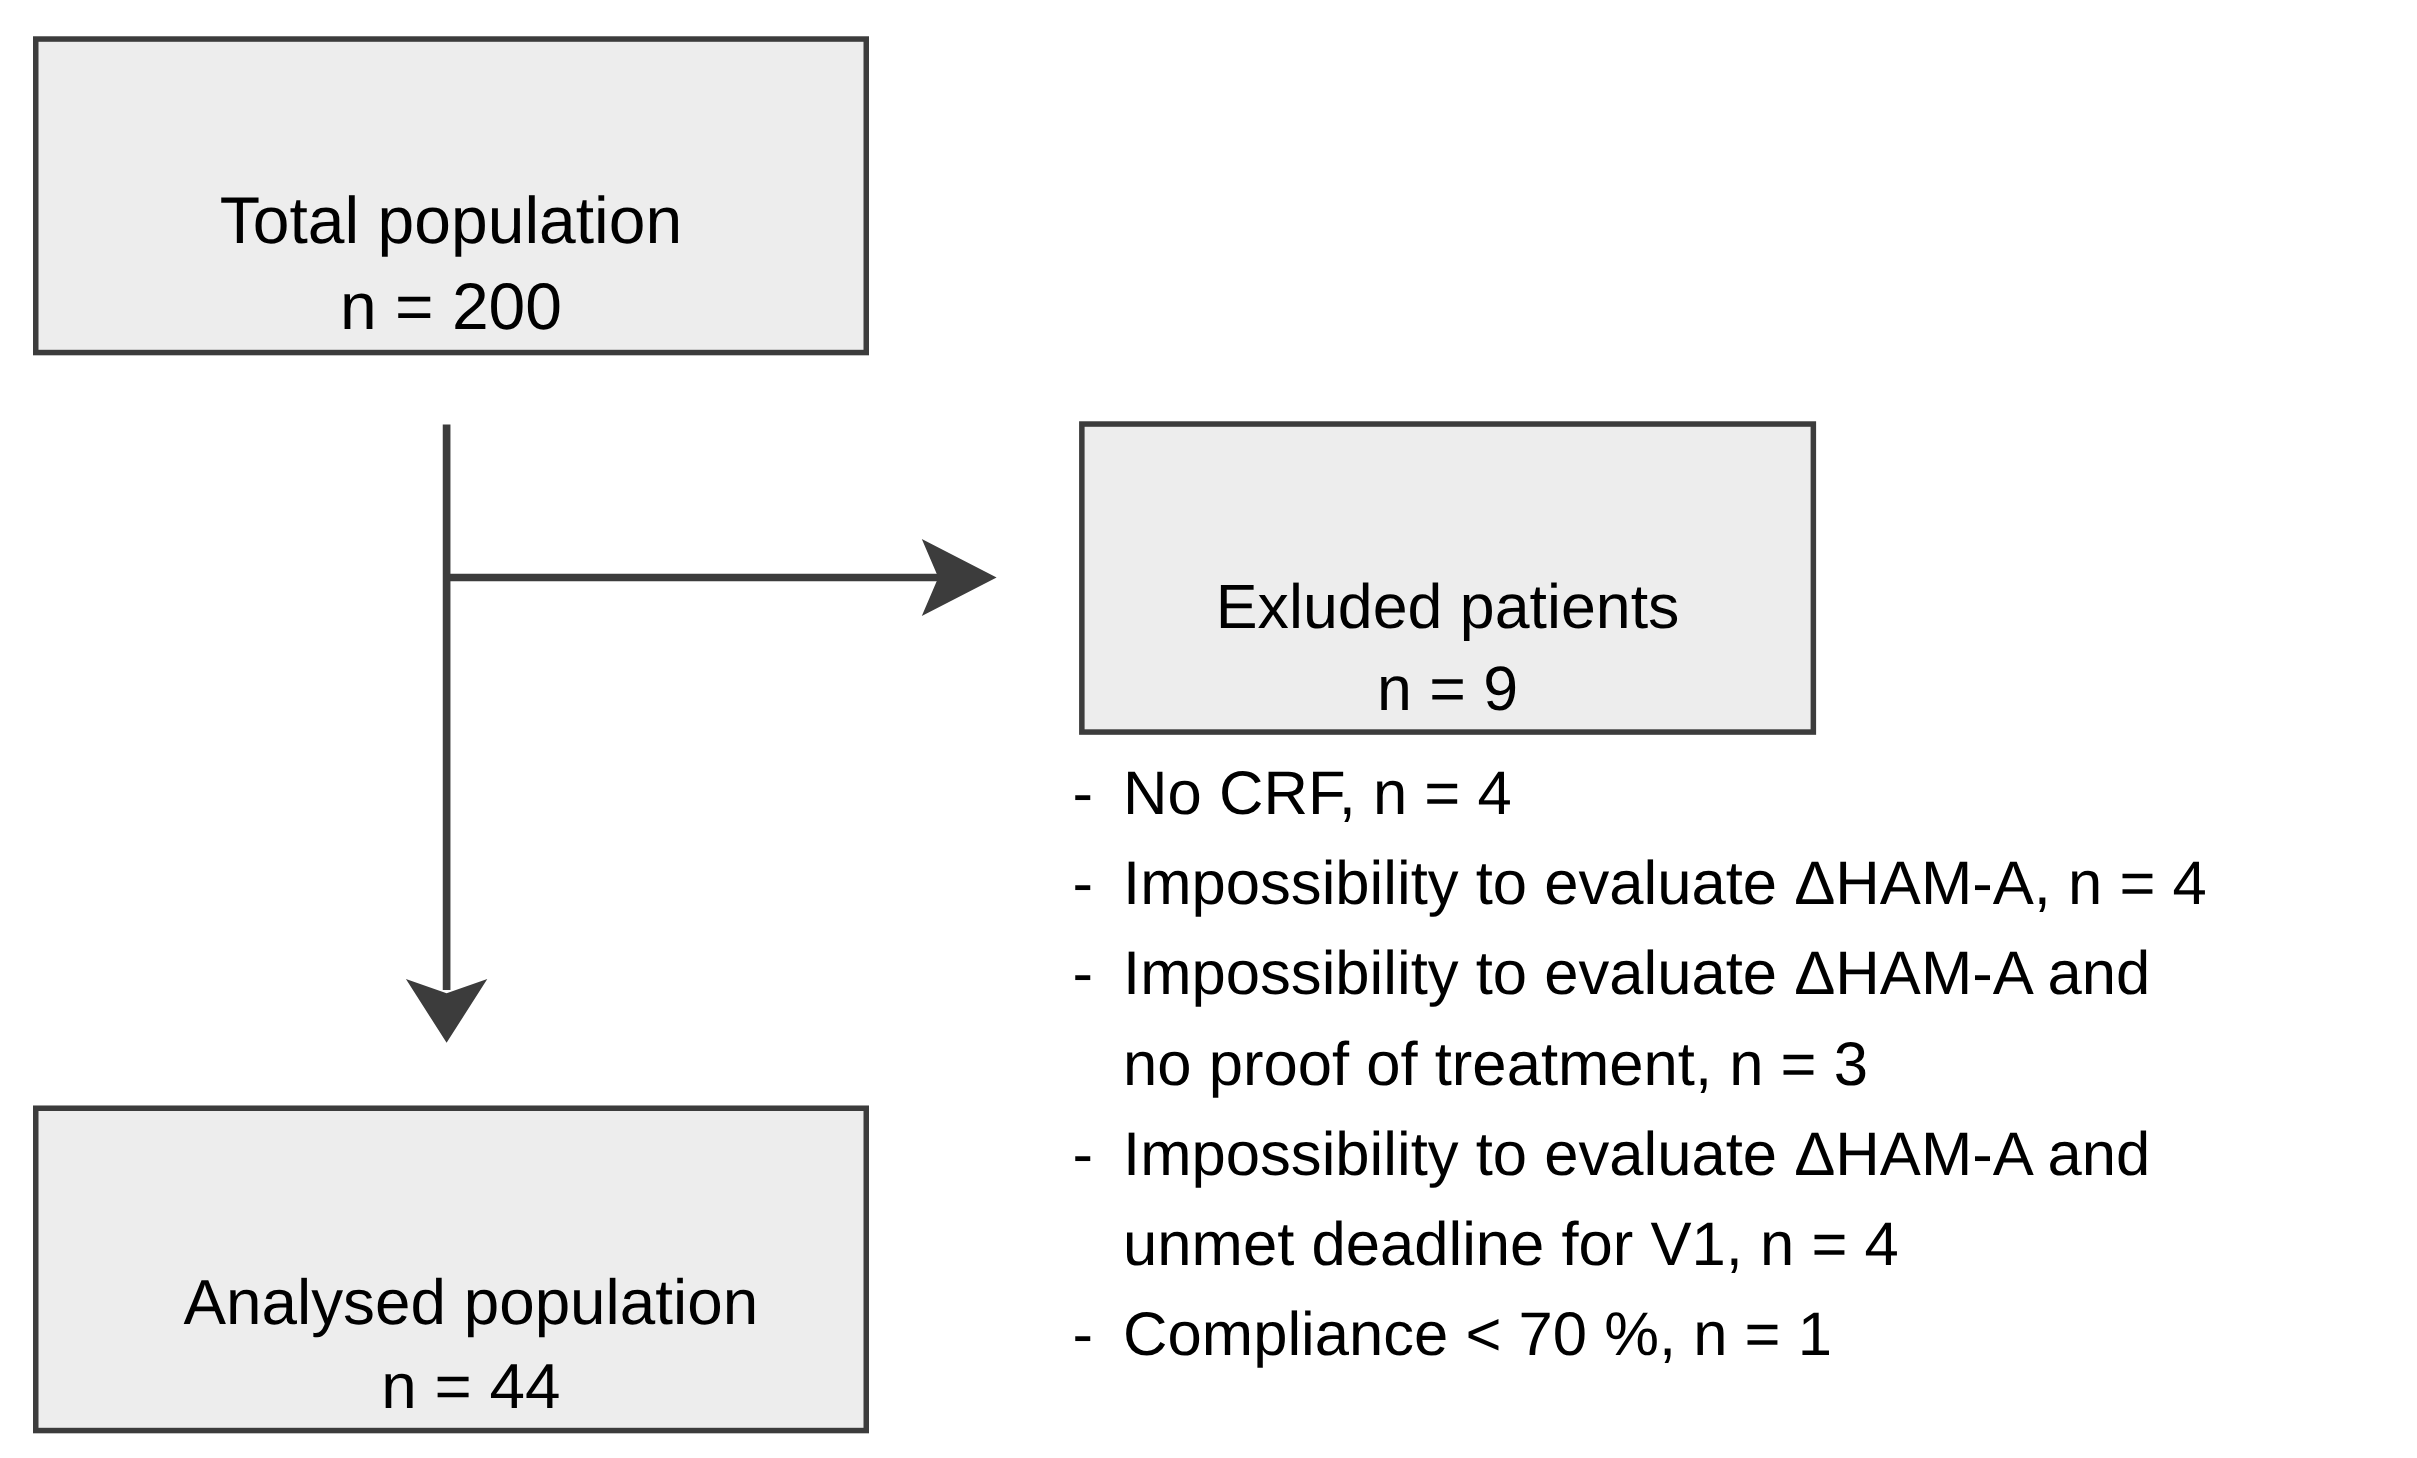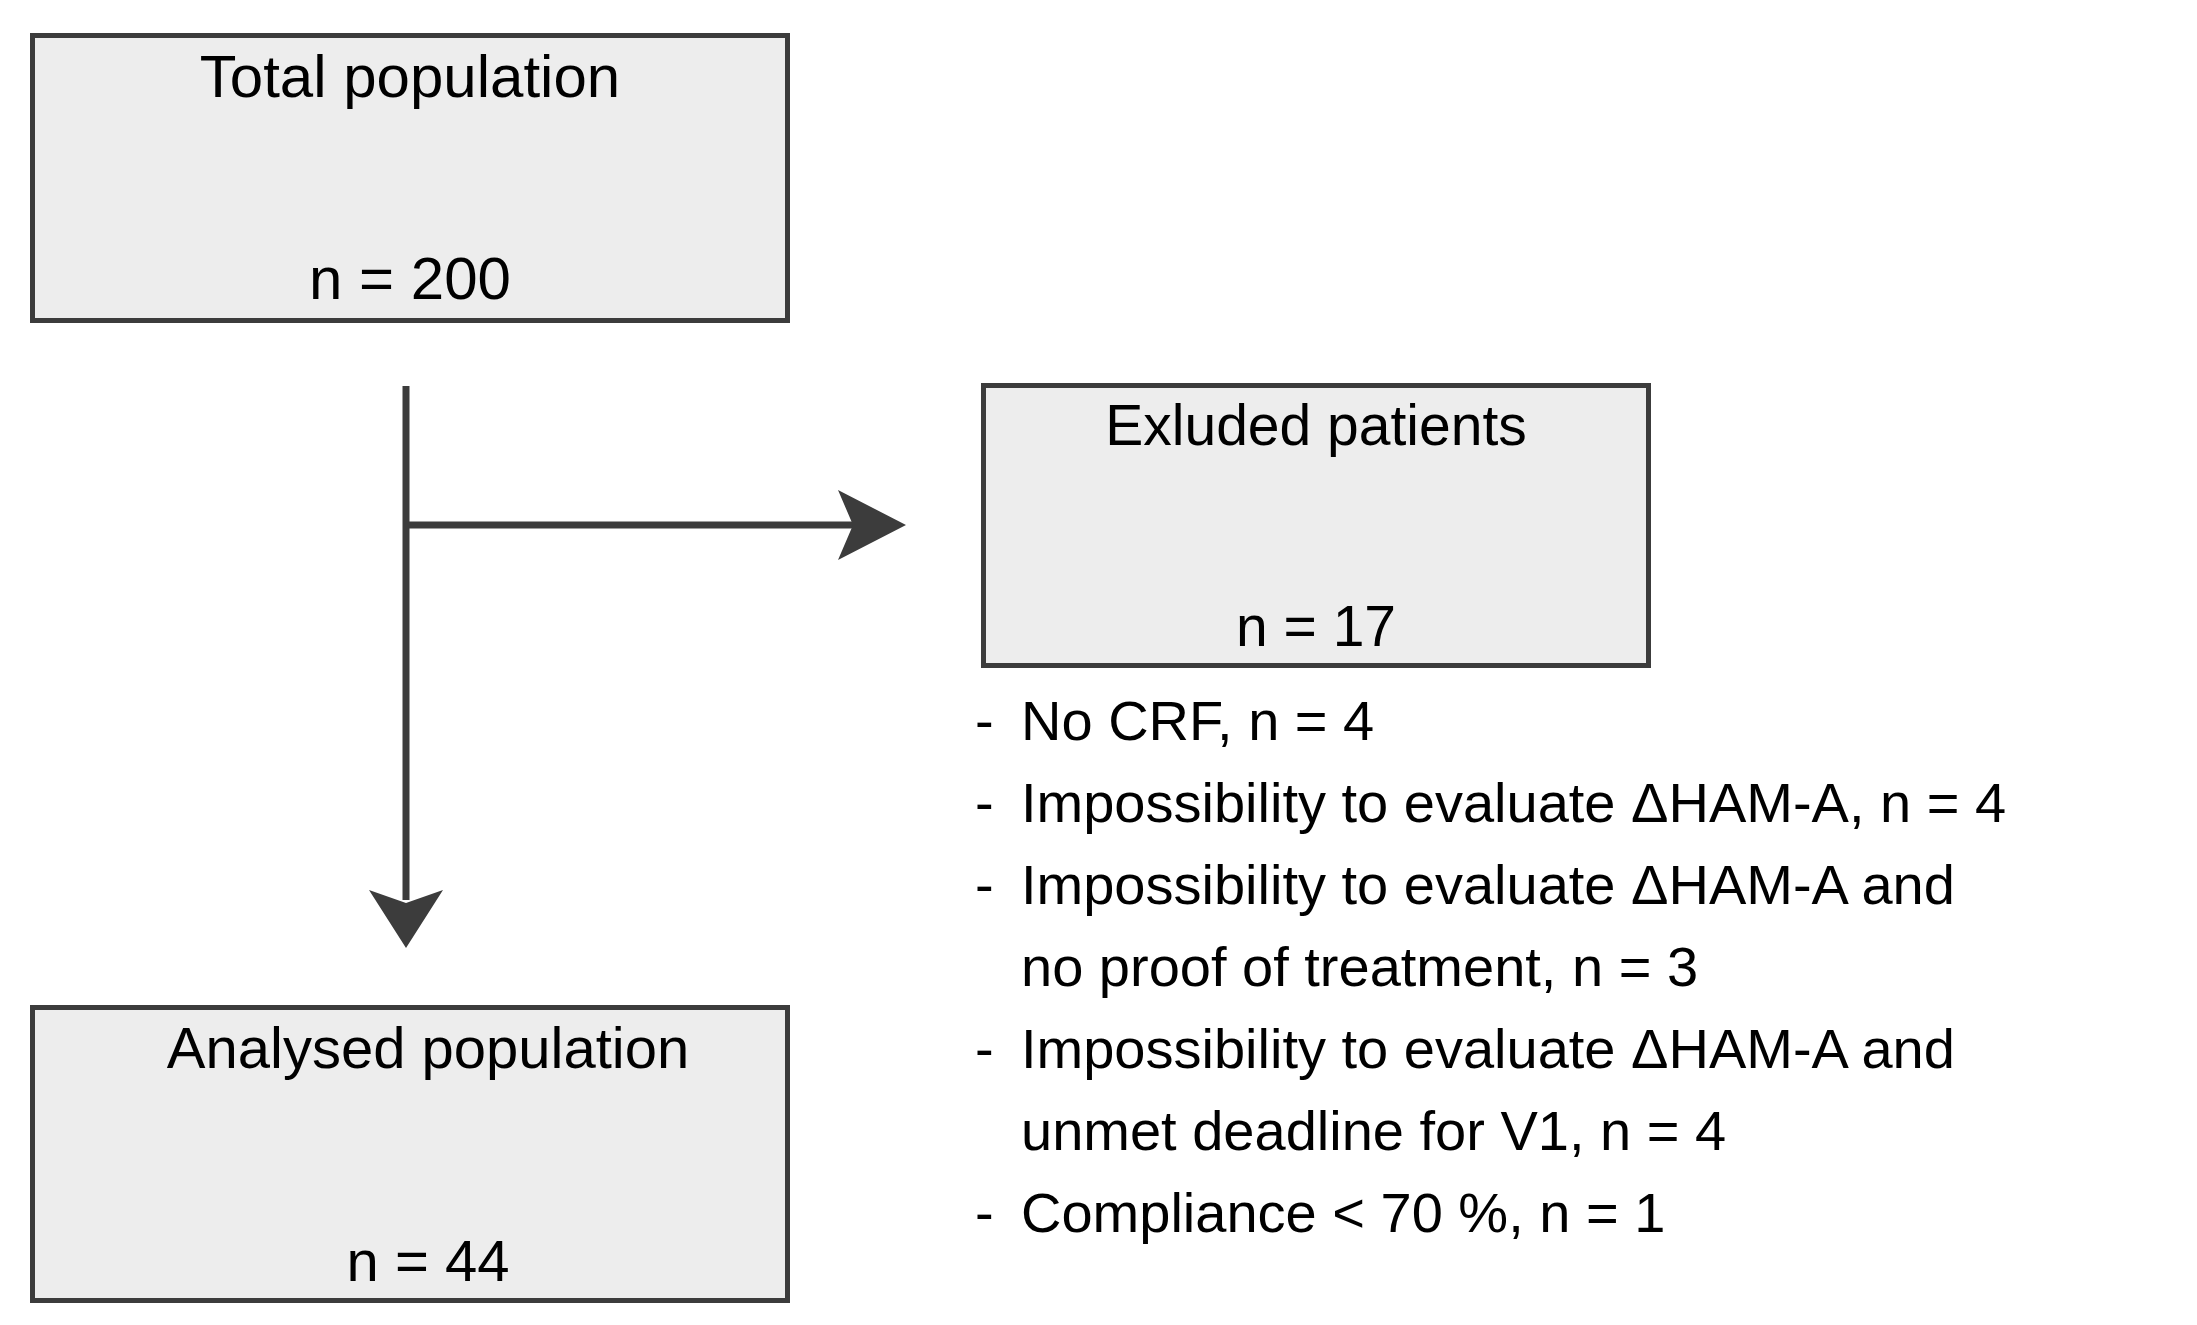--- a/index.html
+++ b/index.html
@@ -28,21 +28,21 @@
 
   
   .node-box {
     position: absolute;
     box-sizing: border-box;
     background: #ededed;
     border: 5px solid #3c3c3c;
     display: flex;
     flex-direction: column;
     align-items: center;
-    justify-content: space-between;
+    justify-content: flex-end;
     line-height: 1.30;
     text-align: center;
   }
   .node-line {
     display: block;
     white-space: pre;
   }
 
   #box-total-population {
     left: 30px;
@@ -122,21 +122,21 @@
     <path d="M 406 948 L 369 890 L 406 903 L 443 890 Z" fill="#3c3c3c"></path>
   </svg>
 
   <div class="node-box" id="box-total-population">
     <span class="node-line">Total population</span>
     <span class="node-line">n = 200</span>
   </div>
 
   <div class="node-box" id="box-excluded-patients">
     <span class="node-line">Exluded patients</span>
-    <span class="node-line">n = 17</span>
+    <span class="node-line">n = 9</span>
   </div>
 
   <div class="node-box" id="box-analysed-population">
     <span class="node-line">Analysed population</span>
     <span class="node-line">n = 44</span>
   </div>
 
   <div id="exclusion-reasons">
       <div class="reason-item">
         <span class="reason-marker">-</span>

